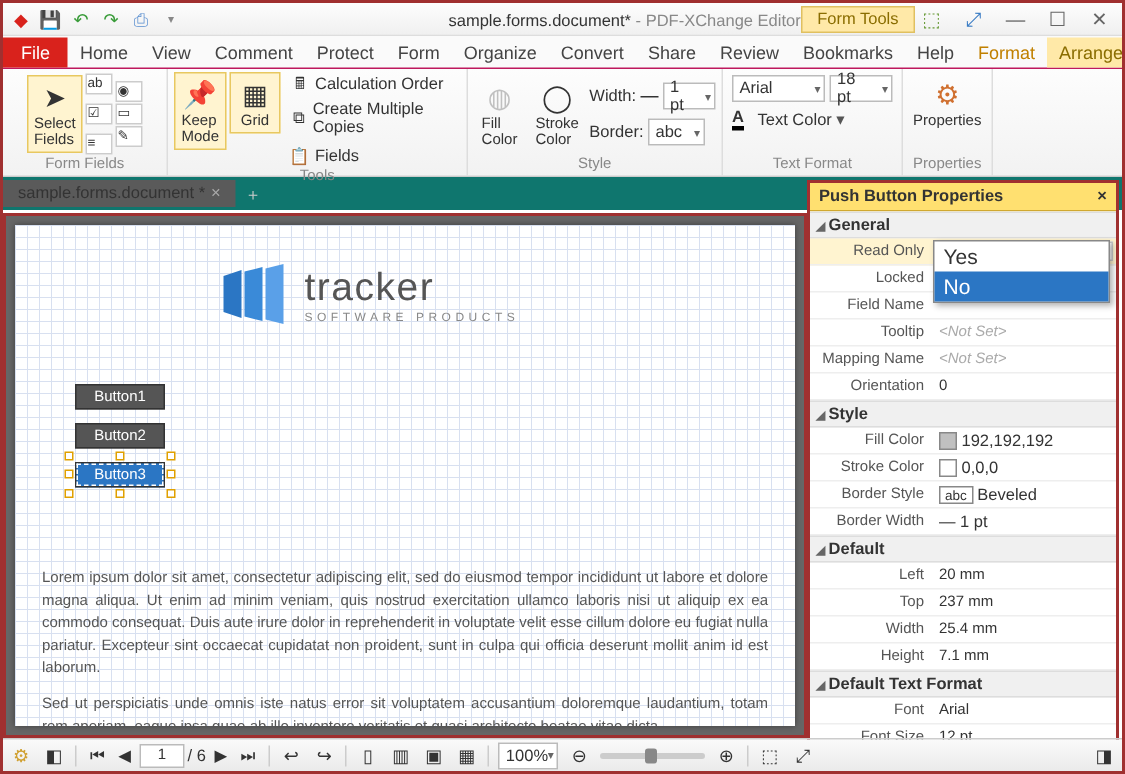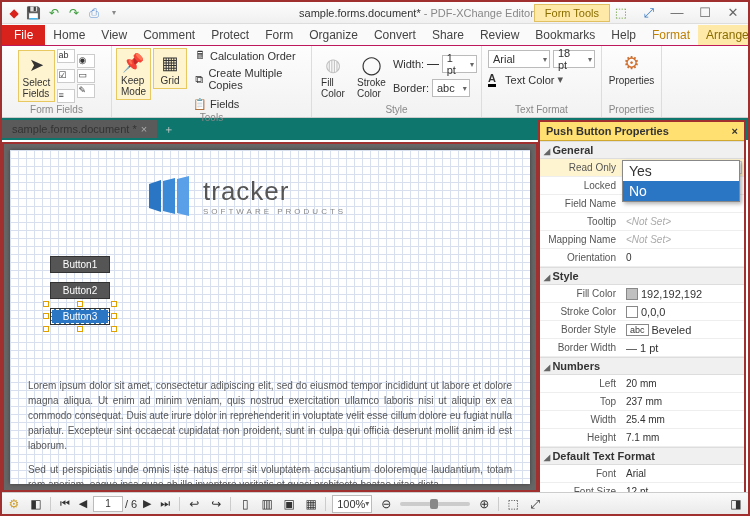--- a/index.html
+++ b/index.html
@@ -306,21 +306,21 @@
           <span>Beveled</span>
         </div>
       </div>
     <div class="prow">
         <div class="plabel">Border Width</div>
         <div class="pval">
           <span>—</span> 
           <span>1 pt</span>
         </div>
       </div>
-    <div class="psec">Numbers</div>
+    <div class="psec">Default</div>
     <div class="prow">
         <div class="plabel">Left</div>
         <div class="pval">20 mm</div>
       </div>
     <div class="prow">
         <div class="plabel">Top</div>
         <div class="pval">237 mm</div>
       </div>
     <div class="prow">
         <div class="plabel">Width</div>

